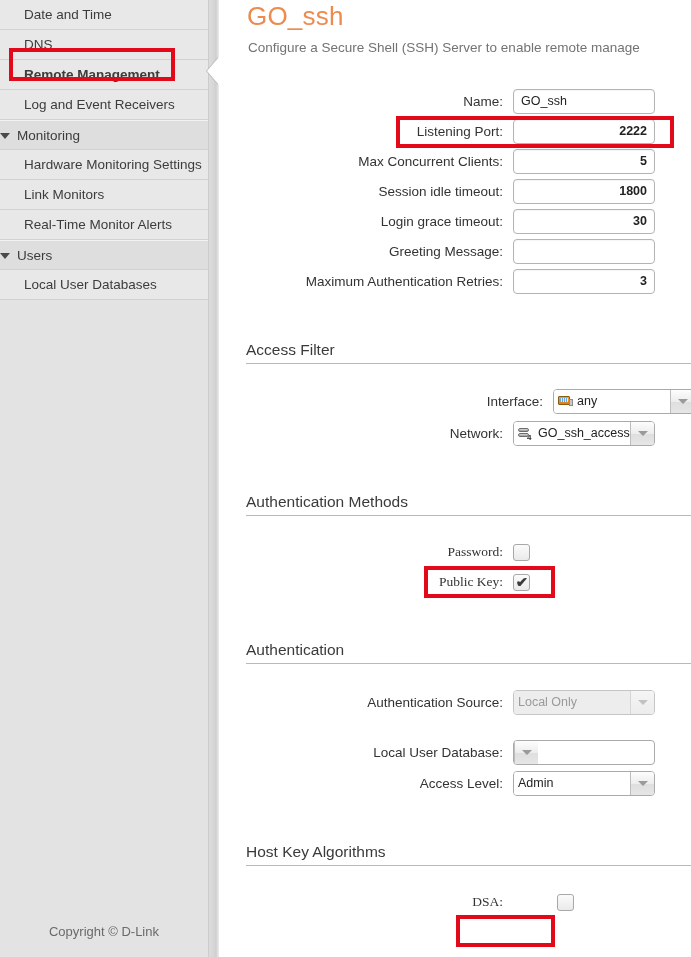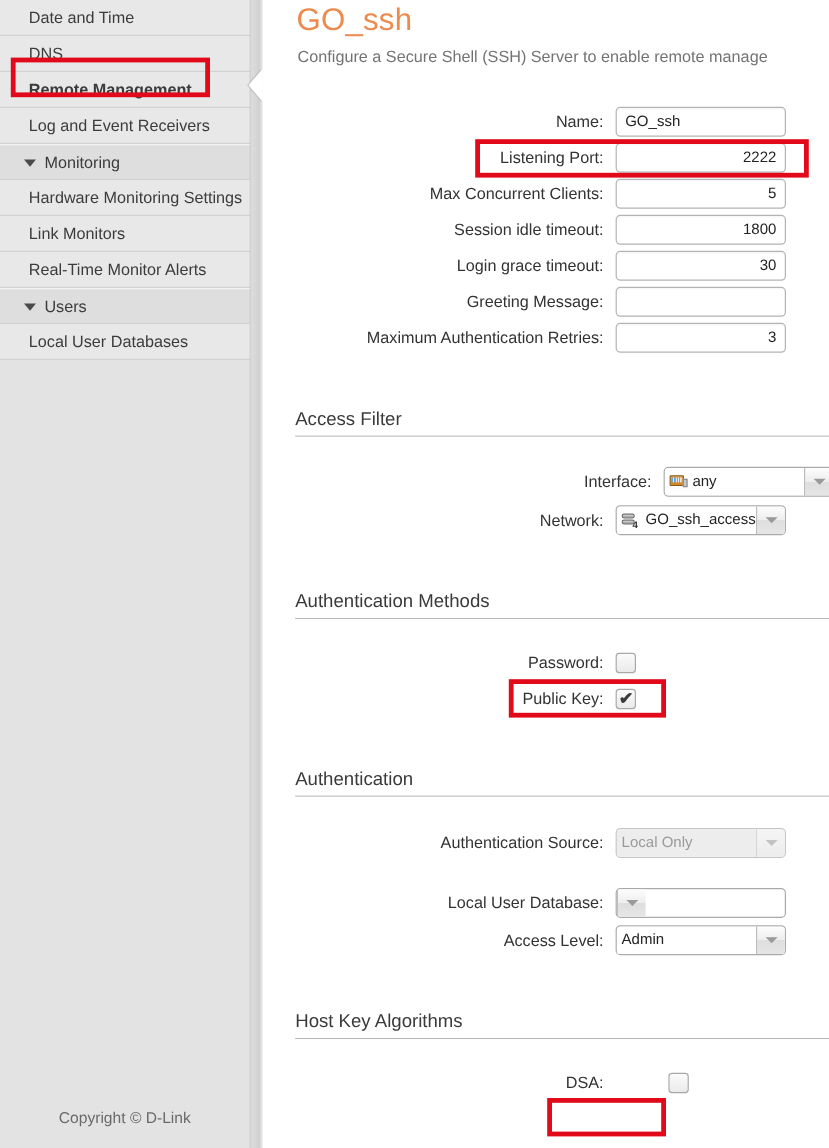--- a/index.html
+++ b/index.html
@@ -32,21 +32,21 @@
     background: #e8e8e8;
     border-bottom: 1px solid #d2d2d2;
     padding-left: 24px;
     white-space: nowrap;
   }
   .nav-row.leaf { background: #e8e8e8; }
   .nav-row.group {
     background: #dedede;
     border-bottom: 1px solid #d2d2d2;
     border-top: 1px solid #f2f2f2;
-    padding-left: 20px;
+    padding-left: 0;
     color: #3c3c3c;
   }
   .nav-row.group .caret {
     display: inline-block;
     width: 0; height: 0;
     border-left: 5px solid transparent;
     border-right: 5px solid transparent;
     border-top: 6px solid #4a4a4a;
     margin-right: 7px;
     position: relative;
@@ -142,21 +142,21 @@
     border-radius: 4px;
     background: #ffffff;
     font-size: 12.5px;
     color: #222222;
     display: flex;
     align-items: center;
     box-shadow: inset 0 1px 1px rgba(0,0,0,0.04);
   }
   .txt-input .val { width: 100%; padding: 0 7px; white-space: nowrap; }
   .txt-input.left .val { text-align: left; }
-  .txt-input.right .val { text-align: right; }
+  .txt-input.right .val { text-align: right; font-weight: bold; }
 
   
   .section-head {
     position: absolute;
     left: 27px;
     width: 664px;
     font-size: 15.5px;
     color: #3a3a3a;
   }
   .section-head .title { display: block; padding-bottom: 4px; }
@@ -271,21 +271,21 @@
     display: flex; align-items: center; justify-content: center;
     position: relative;
   }
   .cb .tick {
     font-size: 14px;
     line-height: 14px;
     color: #3a3a3a;
     font-weight: bold;
     transform: scaleX(1.05);
   }
-  .cb-row .fld-label { width: 294px; }
+  .cb-row .fld-label { width: 294px; font-family: Liberation Serif, serif; }
 
   #ann-listen-port { left: 177px; top: 116px; width: 278px; height: 32px; }
   #ann-public-key  { left: 205px; top: 566px; width: 131px; height: 32px; }
   #ann-rsa         { left: 237px; top: 915px; width: 99px;  height: 32px; }
 </style>
 </head>
 <body>
 
 <div id="app">
 

